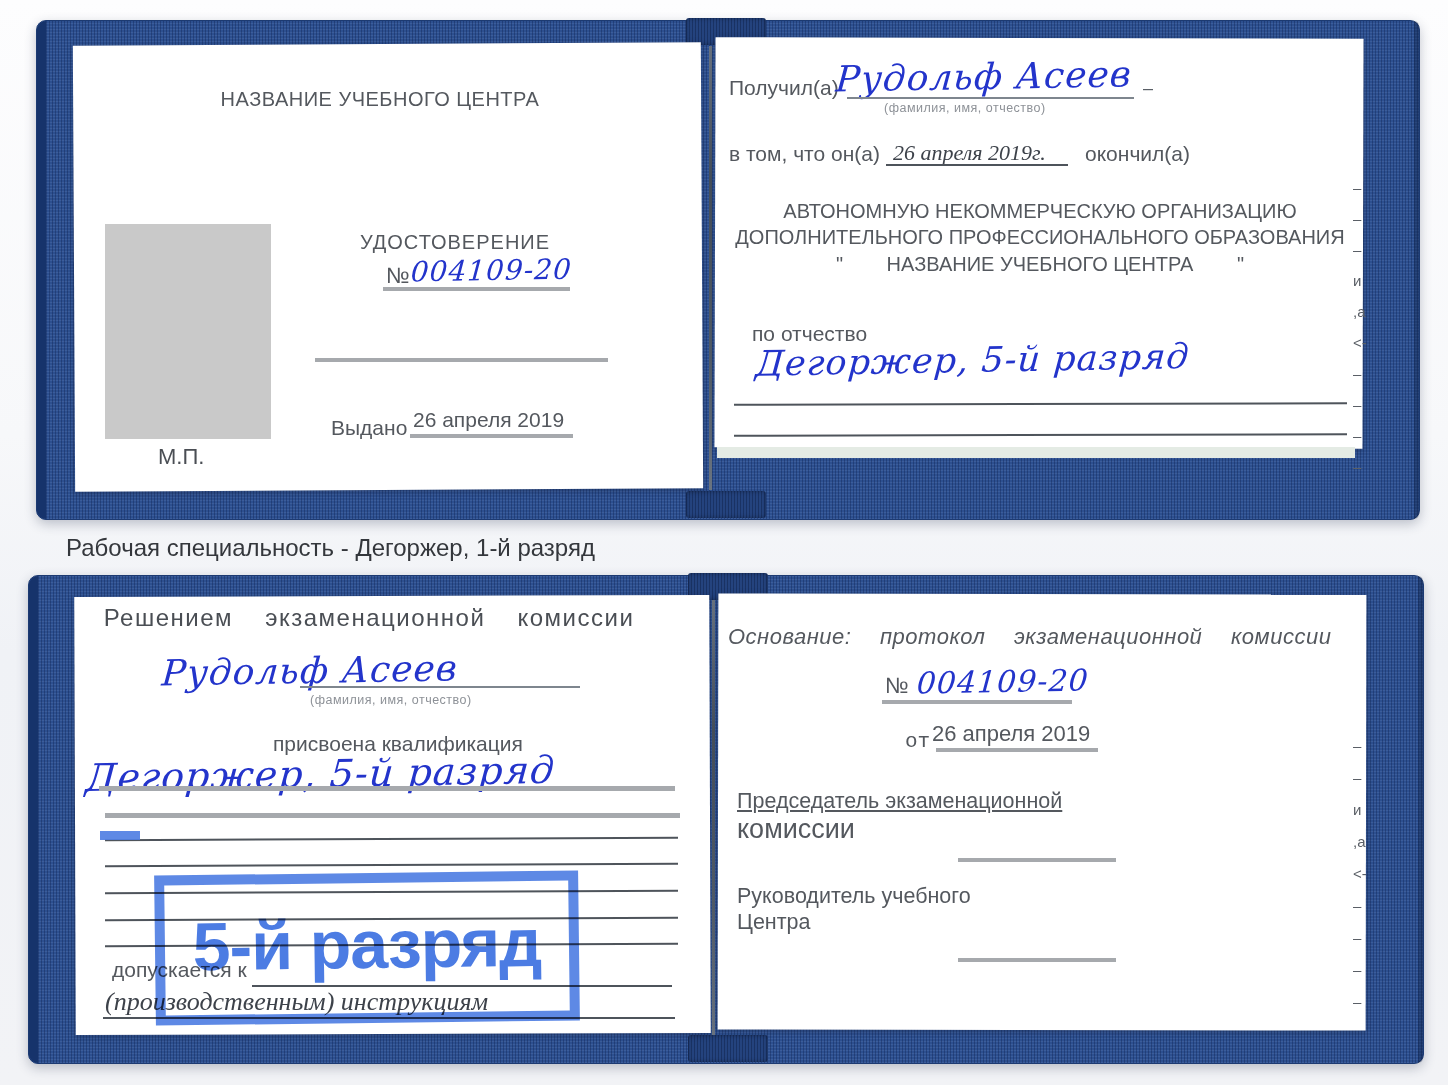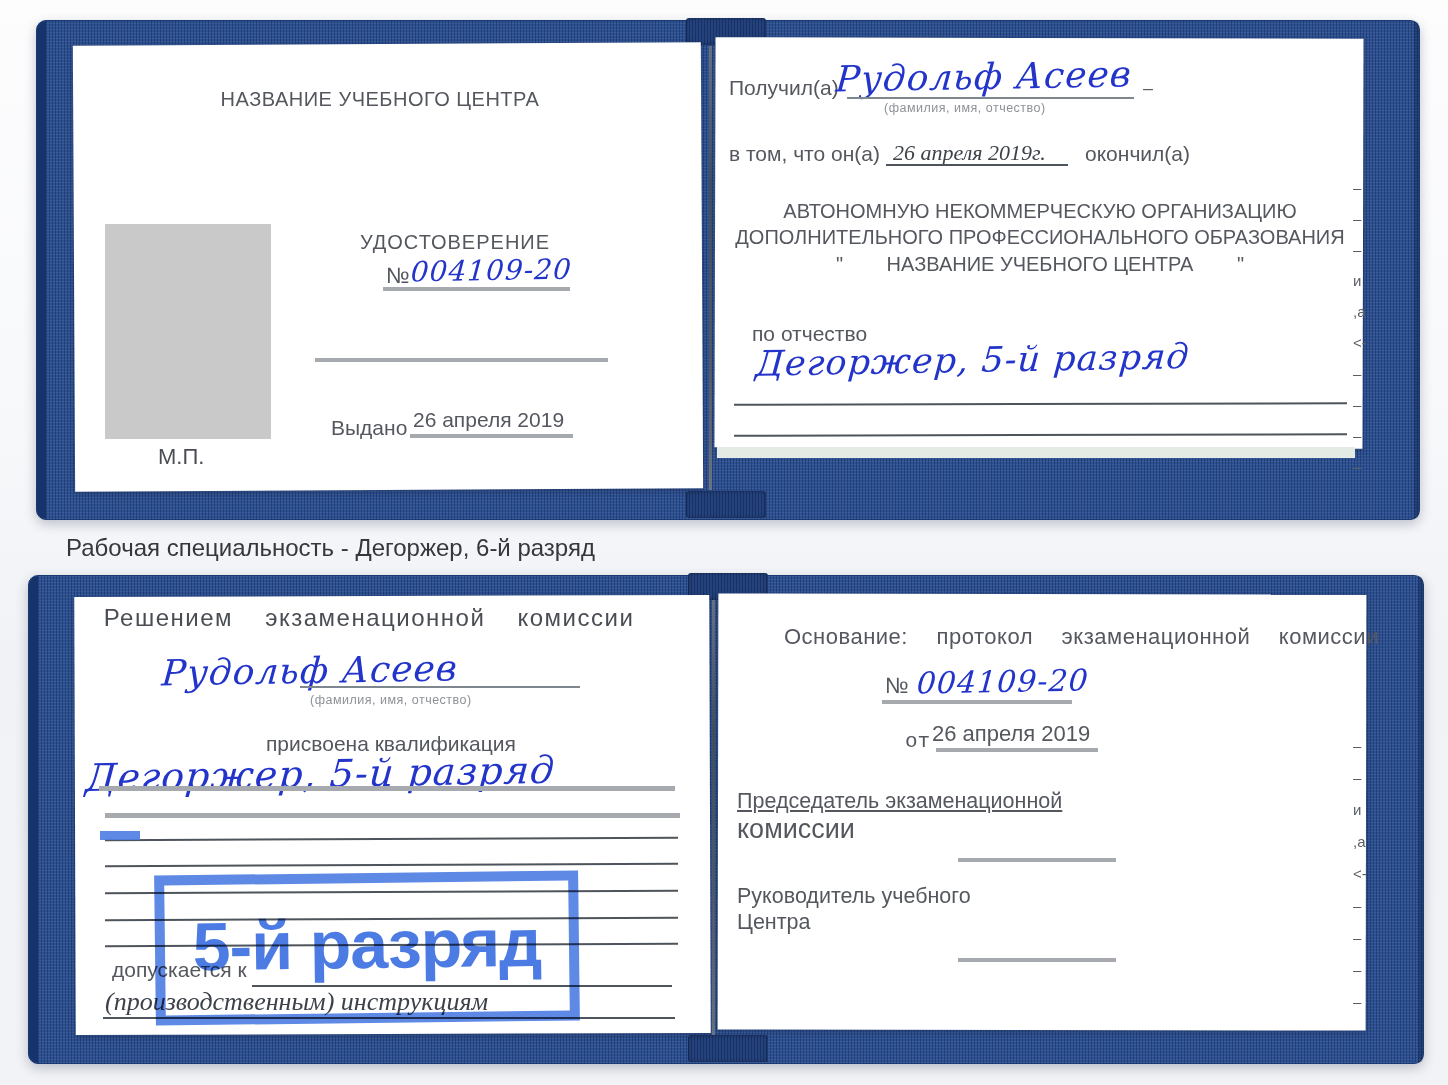--- a/index.html
+++ b/index.html
@@ -102,56 +102,56 @@
       <span class="mark">–</span>
       <span class="mark">и</span>
       <span class="mark">,а</span>
       <span class="mark">&lt;-</span>
       <span class="mark">–</span>
       <span class="mark">–</span>
       <span class="mark">–</span>
       <span class="mark">–</span>
     </div>
 
-  <div class="caption" style="left:66px;top:534px;">Рабочая специальность - Дегоржер, 6-й разряд</div>
+  <div class="caption" style="left:66px;top:534px;">Рабочая специальность - Дегоржер, 1-й разряд</div>
 
   <div class="cover" style="left:28px;top:575px;width:1394px;height:487px;"></div>
   <div class="tab" style="left:688px;top:573px;"></div>
   <div class="tab" style="left:688px;top:1035px;"></div>
 
   <div class="page" style="left:75px;top:596px;width:635px;height:438px;transform:rotate(-.2deg);"></div>
   <div class="fold" style="left:712px;top:600px;height:435px;"></div>
   <div class="page" style="left:718px;top:594px;width:648px;height:436px;transform:rotate(.1deg);"></div>
 
   <div class="t tc" style="left:84px;top:604px;width:570px;font-size:24px;letter-spacing:1.5px;word-spacing:24px;color:#4a4e54;">Решением экзаменационной комиссии</div>
   <div class="hw" style="left:162px;top:650px;font-size:36px;">Рудольф Асеев</div>
   <div class="lnG" style="left:300px;top:686px;width:280px;"></div>
   <div class="hint" style="left:310px;top:693px;">(фамилия, имя, отчество)</div>
-  <div class="t" style="left:266px;top:732px;">присвоена квалификация</div>
+  <div class="t" style="left:273px;top:732px;">присвоена квалификация</div>
   <div class="hw" style="left:86px;top:752px;font-size:38px;">Дегоржер, 5-й разряд</div>
   <div class="lnK" style="left:99px;top:786px;width:576px;height:5px;"></div>
   <div class="lnK" style="left:105px;top:813px;width:575px;height:5px;"></div>
 
   <div class="lnT" style="left:105px;top:838px;width:573px;transform:rotate(-.25deg);"></div>
   <div class="lnT" style="left:105px;top:864px;width:573px;transform:rotate(-.25deg);"></div>
   <div class="lnT" style="left:105px;top:891px;width:573px;transform:rotate(-.25deg);"></div>
   <div class="lnT" style="left:105px;top:918px;width:573px;transform:rotate(-.25deg);"></div>
   <div class="lnT" style="left:105px;top:944px;width:573px;transform:rotate(-.25deg);"></div>
 
   <div class="t" style="left:112px;top:958px;">допускается к</div>
   <div class="lnT" style="left:252px;top:985px;width:420px;"></div>
   <div class="it" style="left:105px;top:987px;font-size:26px;">(производственным) инструкциям</div>
   <div class="lnT" style="left:103px;top:1017px;width:572px;"></div>
 
   <div class="stampfrag" style="left:100px;top:831px;width:40px;height:9px;"></div>
   <div class="stampbox" style="left:155px;top:873px;width:404px;height:130px;">
     <span class="stamptext">5-й разряд</span>
   </div>
 
-  <div class="t" style="left:784px;top:624px;font-size:22px;word-spacing:22px;letter-spacing:.5px;">Основание: протокол экзаменационной комиссии</div>
+  <div class="t" style="left:728px;top:624px;font-size:22px;word-spacing:22px;letter-spacing:.5px;font-style:italic;">Основание: протокол экзаменационной комиссии</div>
   <div class="t" style="left:885px;top:673px;font-size:22px;">№</div>
   <div class="hw" style="left:917px;top:664px;font-size:30px;">004109-20</div>
   <div class="lnK" style="left:882px;top:700px;width:190px;"></div>
   <div class="t" style="left:905px;top:730px;font-family:Liberation Mono, monospace;">от</div>
   <div class="t" style="left:932px;top:721px;font-size:22px;">26 апреля 2019</div>
   <div class="lnK" style="left:936px;top:748px;width:162px;"></div>
 
   <div class="t" style="left:737px;top:789px;font-size:21.5px;text-decoration:underline;">Председатель экзаменационной</div>
   <div class="t" style="left:737px;top:814px;font-size:27px;">комиссии</div>
   <div class="lnK" style="left:958px;top:858px;width:158px;"></div>

